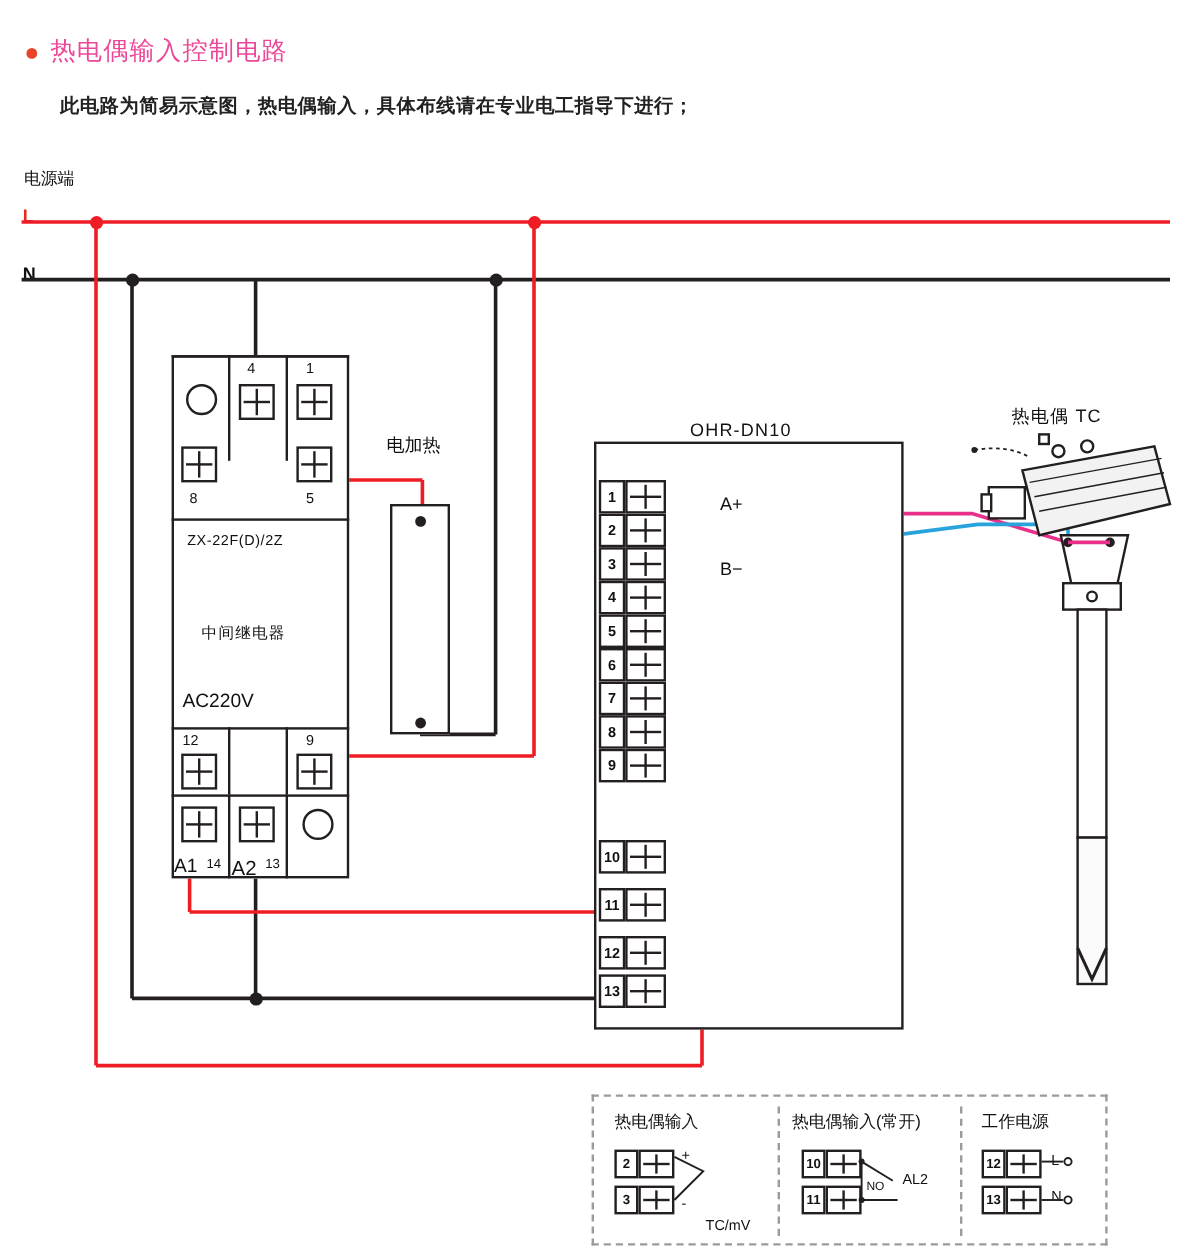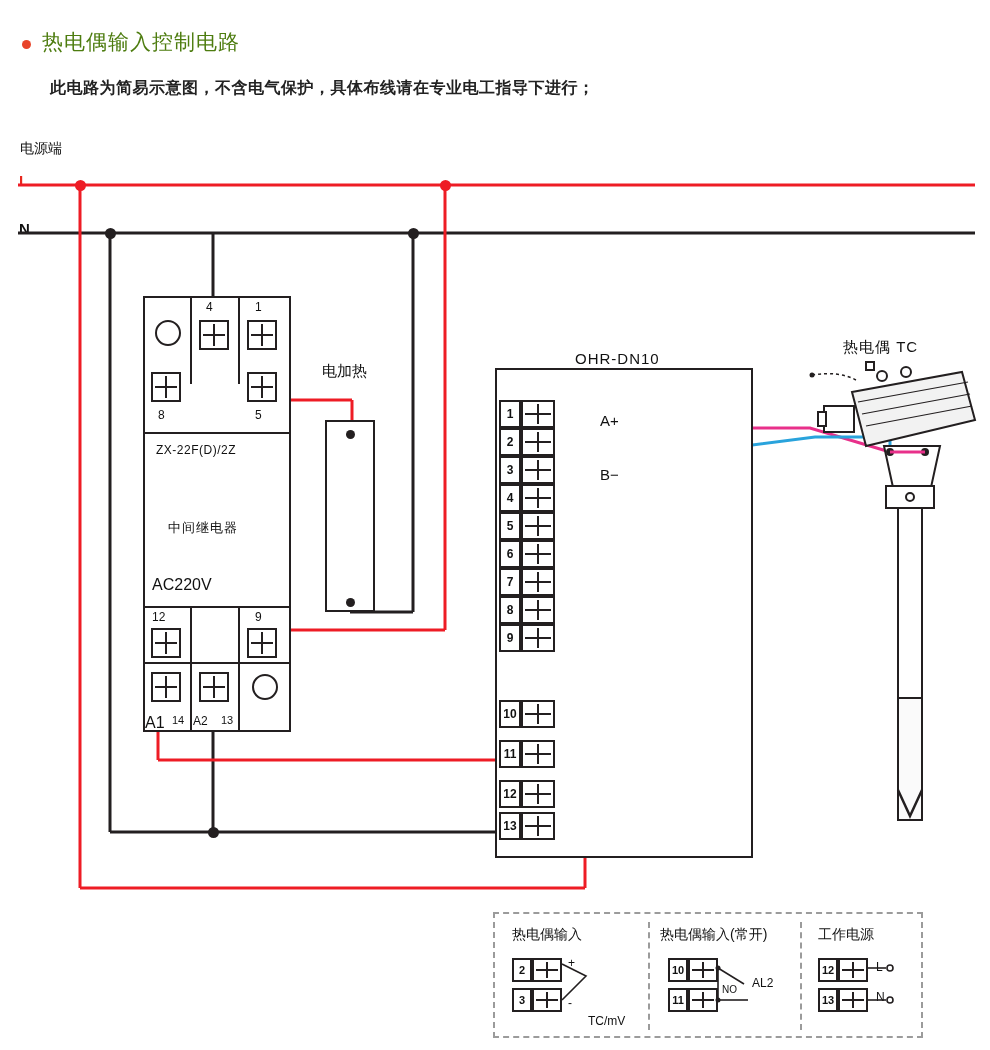--- a/index.html
+++ b/index.html
@@ -13,21 +13,21 @@
   }
   #root{position:relative;width:990px;height:1050px;}
 
   
   .hdr-bullet{
     position:absolute;left:22px;top:40px;width:9px;height:9px;border-radius:50%;
     background:#e8442a;
   }
   .hdr-title{
     position:absolute;left:42px;top:28px;
-    font-size:21px;font-weight:400;letter-spacing:1px;color:#4d7c0f;
+    font-size:21px;font-weight:400;letter-spacing:1px;color:#ec4899;
   }
   .hdr-sub{
     position:absolute;left:50px;top:78px;
     font-size:16px;font-weight:bold;color:#222;letter-spacing:0.5px;
   }
 
   
   .lbl{position:absolute;font-size:14px;color:#111;white-space:nowrap;}
   .lbl-power{left:20px;top:140px;font-size:14px;}
   .lbl-L{left:19px;top:172px;font-weight:bold;color:#e8281e;font-size:15px;}
@@ -111,21 +111,21 @@
 
   svg.overlay{position:absolute;left:0;top:0;width:990px;height:1050px;pointer-events:none;}
 </style>
 </head>
 <body>
 
 <div id="root">
 
   <div class="hdr-bullet"></div>
   <div class="hdr-title">热电偶输入控制电路</div>
-  <div class="hdr-sub">此电路为简易示意图，不含电气保护，具体布线请在专业电工指导下进行；</div>
+  <div class="hdr-sub">此电路为简易示意图，热电偶输入，具体布线请在专业电工指导下进行；</div>
 
   <div class="lbl lbl-power">电源端</div>
   <div class="lbl lbl-L">L</div>
   <div class="lbl lbl-N">N</div>
 
   <svg class="overlay">
 
     <line x1="18" y1="185" x2="975" y2="185" stroke="#ee1c25" stroke-width="3"></line>
 
     <line x1="18" y1="233" x2="975" y2="233" stroke="#231f20" stroke-width="3"></line>
@@ -246,21 +246,21 @@
   <div class="term-num" style="left:152px;top:610px;">12</div>
   <div class="term-num" style="left:255px;top:610px;">9</div>
   <div class="screw" style="left:151px;top:628px;"></div>
   <div class="screw" style="left:247px;top:628px;"></div>
 
   <div class="screw" style="left:151px;top:672px;"></div>
   <div class="screw" style="left:199px;top:672px;"></div>
   <div class="circ" style="left:252px;top:674px;"></div>
   <div class="term-num" style="left:145px;top:714px;font-size:16px;">A1</div>
   <div class="term-num" style="left:172px;top:714px;font-size:11px;">14</div>
-  <div class="term-num" style="left:193px;top:714px;font-size:12px;">A2</div>
+  <div class="term-num" style="left:193px;top:714px;font-size:17px;">A2</div>
   <div class="term-num" style="left:221px;top:714px;font-size:11px;">13</div>
 
   <div class="lbl lbl-heater">电加热</div>
   <div class="heater-box"></div>
   <div class="dot k" style="left:346px;top:430px;width:9px;height:9px;"></div>
   <div class="dot k" style="left:346px;top:598px;width:9px;height:9px;"></div>
 
   <div class="lbl lbl-dn10">OHR-DN10</div>
   <div class="dn10-box"></div>
 

